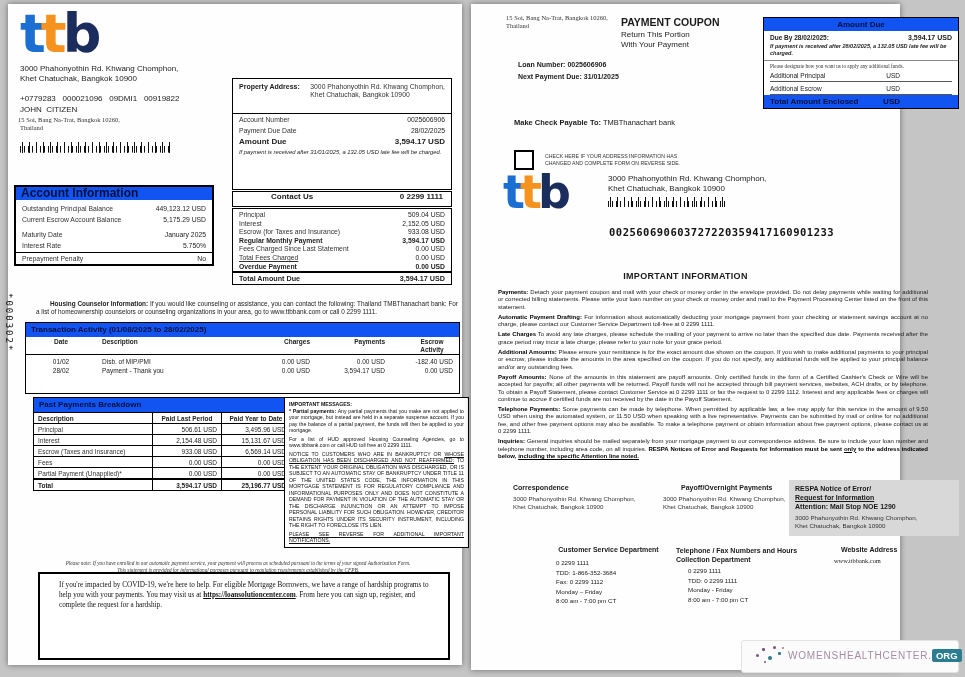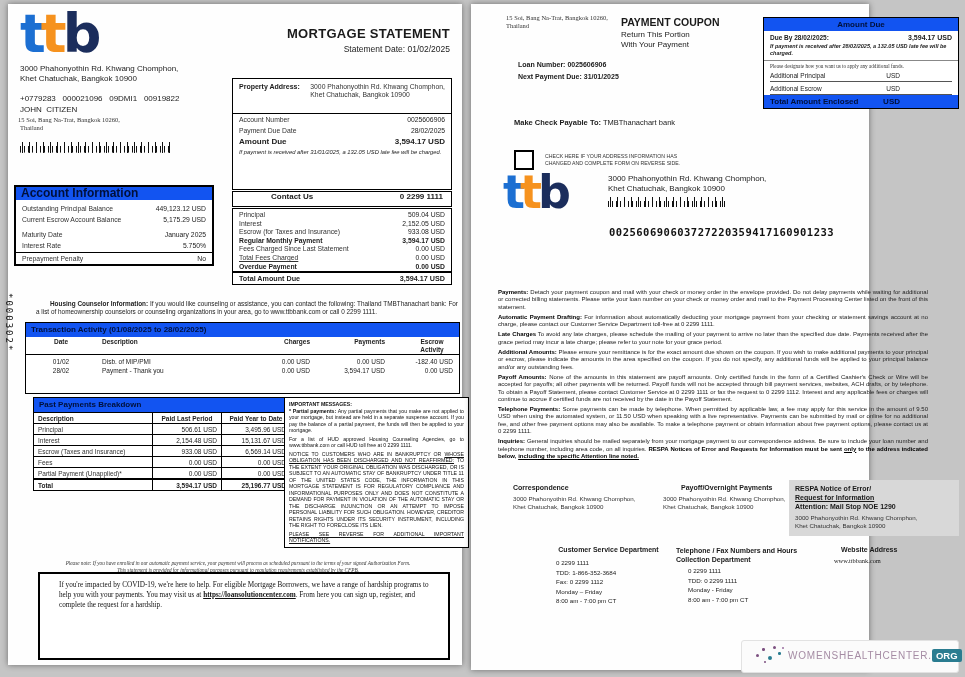--- a/index.html
+++ b/index.html
@@ -1,20 +1,20 @@
 <!DOCTYPE html>
 <html><head>
 <meta charset="utf-8">
 <style>
   html,body{margin:0;padding:0}
   body{width:965px;height:677px;background:#c5c5c5;position:relative;overflow:hidden;
        font-family:"Liberation Sans",sans-serif;color:#1a1a1a;}
   .page{position:absolute;background:#fefefe;box-shadow:0 0 6px rgba(0,0,0,.45);}
   #pageL{left:8px;top:4px;width:454px;height:661px;}
-  #pageR{left:471px;top:4px;width:398px;height:666px;}
+  #pageR{left:471px;top:4px;width:429px;height:666px;}
   .abs{position:absolute;}
   .b{font-weight:bold}.i{font-style:italic}.u{text-decoration:underline}
   .ser{font-family:"Liberation Serif",serif}
   .mono{font-family:"DejaVu Sans Mono",monospace}
   .pre{white-space:pre}
   .blue{background:#1254f1;}
   
   .logo{display:flex;font-family:"DejaVu Sans",sans-serif;font-weight:bold;line-height:.9;letter-spacing:-3px;}
   .logo .lt1{color:#1c6fd2}.logo .lt2{color:#f6921e;margin-left:-2px}.logo .lb{color:#1b2d5c;margin-left:-1px}
   
@@ -65,24 +65,20 @@
 
   <div class="abs pre" style="left:12px;top:90px;font-size:8px;color:#222">+0779283   000021096   09DMI1   00919822</div>
   <div class="abs pre" style="left:12px;top:101px;font-size:8px;color:#222">JOHN  CITIZEN</div>
   <div class="abs ser" style="left:10px;top:112px;font-size:6.5px;line-height:8px;color:#333">
     <div>15 Soi, Bang Na-Trat, Bangkok 10260,</div>
     <div style="padding-left:2px">Thailand</div>
   </div>
 
   <div class="abs barcode" style="left:12px;top:138px;width:152px;height:11px;"></div>
 
-  <div class="abs" style="right:12px;top:22px;text-align:right">
-    <div class="b" style="font-size:13px;letter-spacing:.3px">MORTGAGE STATEMENT</div>
-    <div style="font-size:8.5px;margin-top:3px;color:#222">Statement Date: 01/02/2025</div>
-  </div>
 
   <div class="abs box" style="left:224px;top:74px;width:218px;height:110px;">
     <div style="display:flex;padding:4px 6px 2px 6px;border-bottom:1px solid #000;min-height:28px">
       <div class="b" style="font-size:7px;width:72px">Property Address:</div>
       <div style="font-size:6.8px;line-height:8.2px;width:136px;color:#333">3000 Phahonyothin Rd. Khwang Chomphon, Khet Chatuchak, Bangkok 10900</div>
     </div>
     <div class="arow">
       <span class="lbl">Account Number</span>
       <span>0025606906</span>
     </div>
@@ -316,20 +312,21 @@
   </div>
 
   <div class="abs" style="left:137px;top:170px;font-size:8px;line-height:10px;color:#222">
     <div>3000 Phahonyothin Rd. Khwang Chomphon,</div>
     <div>Khet Chatuchak, Bangkok 10900</div>
   </div>
   <div class="abs barcode" style="left:137px;top:193px;width:118px;height:10px"></div>
 
   <div class="abs mono b" style="left:138px;top:222px;font-size:10.5px;letter-spacing:.5px;color:#111">002560690603727220359417160901233</div>
 
+  <div class="abs b" style="left:0;right:0;top:267px;text-align:center;font-size:9px;letter-spacing:.3px">IMPORTANT INFORMATION</div>
 
   <div class="abs" style="left:27px;top:285px;width:430px;font-size:6px;line-height:7.3px;color:#222">
     <div class="para"><b>Payments:</b><span> Detach your payment coupon and mail with your check or money order in the envelope provided. Do not delay payments while waiting for additional or corrected billing statements. Please write your loan number on your check or money order and mail to the Payment Processing Center listed on the front of this statement.</span></div>
     <div class="para"><b>Automatic Payment Drafting:</b><span> For information about automatically deducting your mortgage payment from your checking or statement savings account at no charge, please contact our Customer Service Department toll-free at 0 2299 1111.</span></div>
     <div class="para"><b>Late Charges</b><span> To avoid any late charges, please schedule the mailing of your payment to arrive no later than the specified due date. Payments received after the grace period may incur a late charge; please refer to your note for your grace period.</span></div>
     <div class="para"><b>Additional Amounts:</b><span> Please ensure your remittance is for the exact amount due shown on the coupon. If you wish to make additional payments to your principal or escrow, please indicate the amounts in the area specified on the coupon. If you do not specify, any additional funds will be applied to your principal balance and/or any outstanding fees.</span></div>
     <div class="para"><b>Payoff Amounts:</b><span> None of the amounts in this statement are payoff amounts. Only certified funds in the form of a Certified Cashier's Check or Wire will be accepted for payoffs; all other payments will be returned.  Payoff funds will not be accepted through bill payment services, websites, ACH drafts, or by telephone.  To obtain a Payoff Statement, please contact Customer Service at 0 2299 1111 or fax the request to 0 2299 1112. Interest and any applicable fees or charges will continue to accrue if certified funds are not received by the date in the Payoff Statement.</span></div>
     <div class="para"><b>Telephone Payments:</b><span> Some payments can be made by telephone. When permitted by applicable law, a fee may apply for this service in the amount of 9.50 USD when using the automated system, or  11.50 USD when speaking with a live representative. Payments can be submitted by mail or online for no additional fee, and other free payment options may also be available. To make a telephone payment or obtain information about free payment options, please contact us at 0 2299 1111.</span></div>
     <div class="para">
       <b>Inquiries:</b><span> General inquiries should be mailed separately from your mortgage payment to our correspondence address. Be sure to include your loan number and telephone number, including area code, on all inquiries. </span><b>RESPA Notices of Error and Requests for Information must be sent </b><b class="u">only</b><b> to the address indicated below, </b><b class="u">including the specific Attention line noted.</b>

